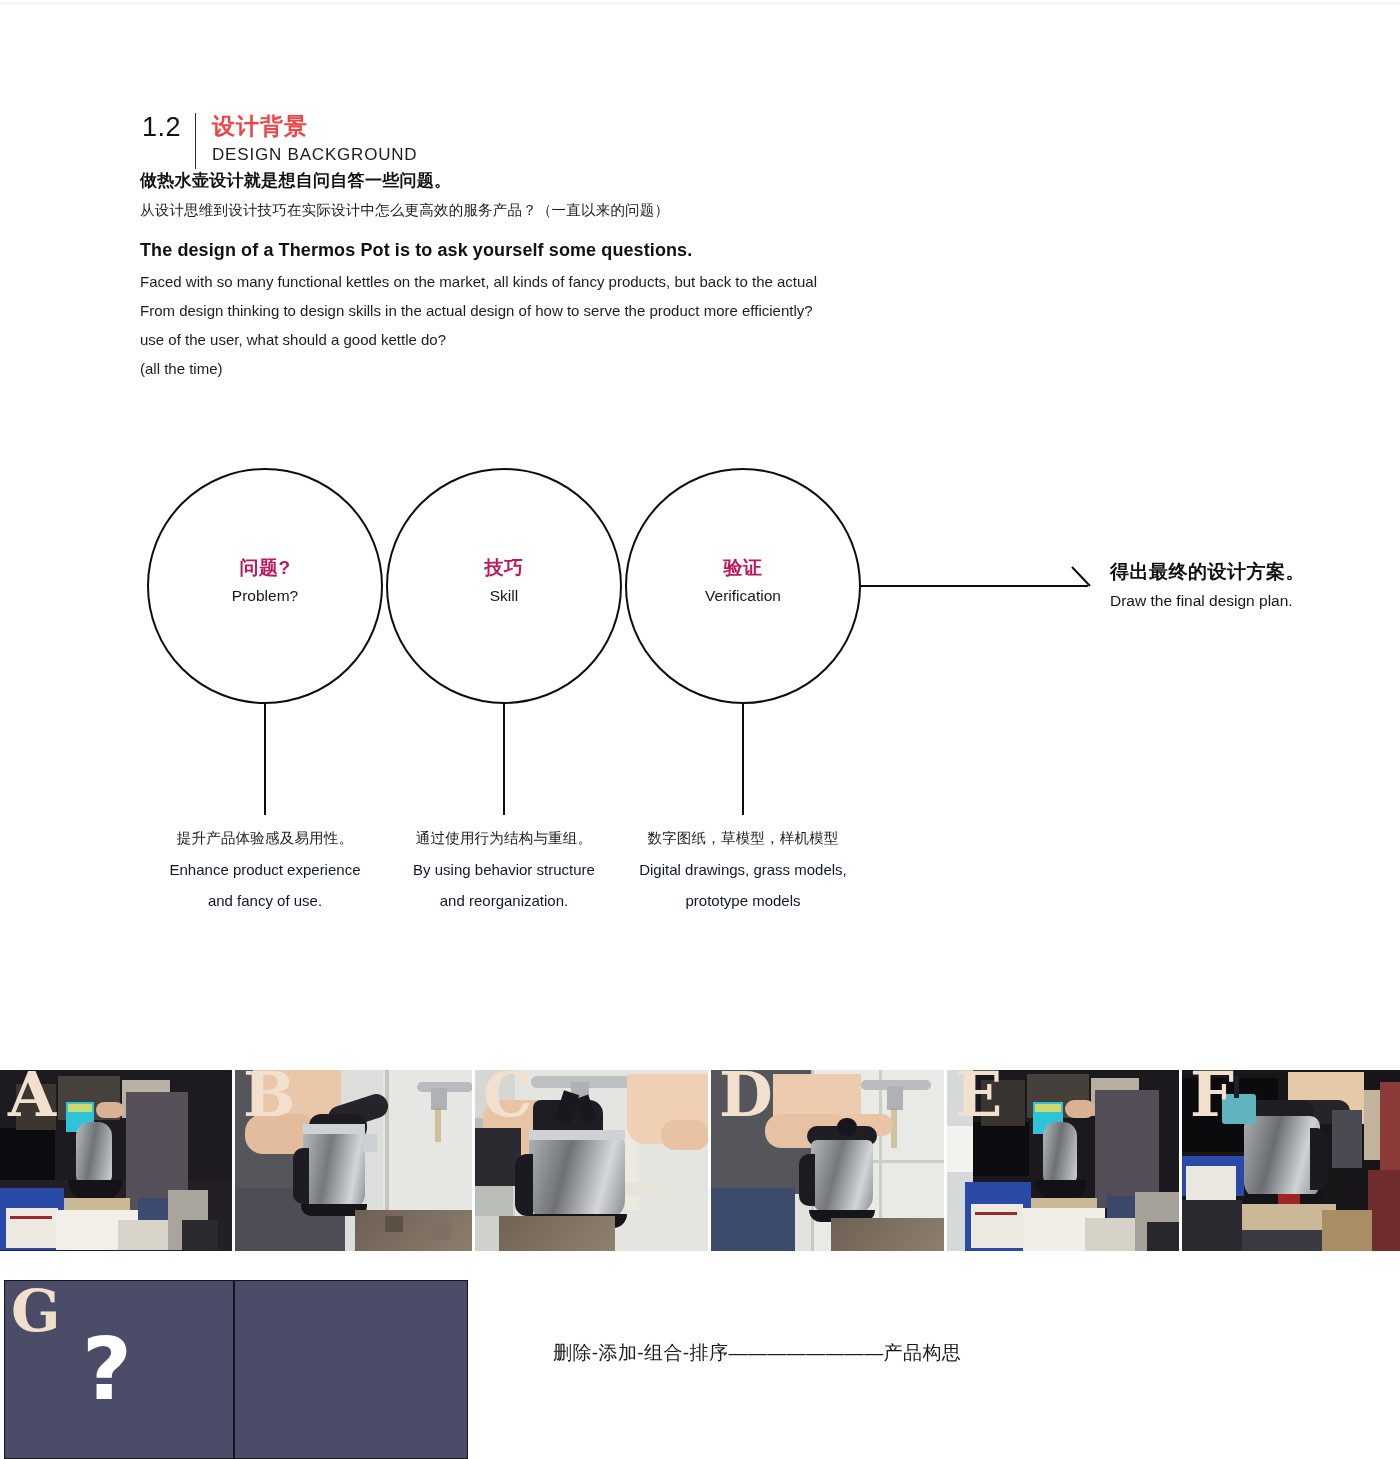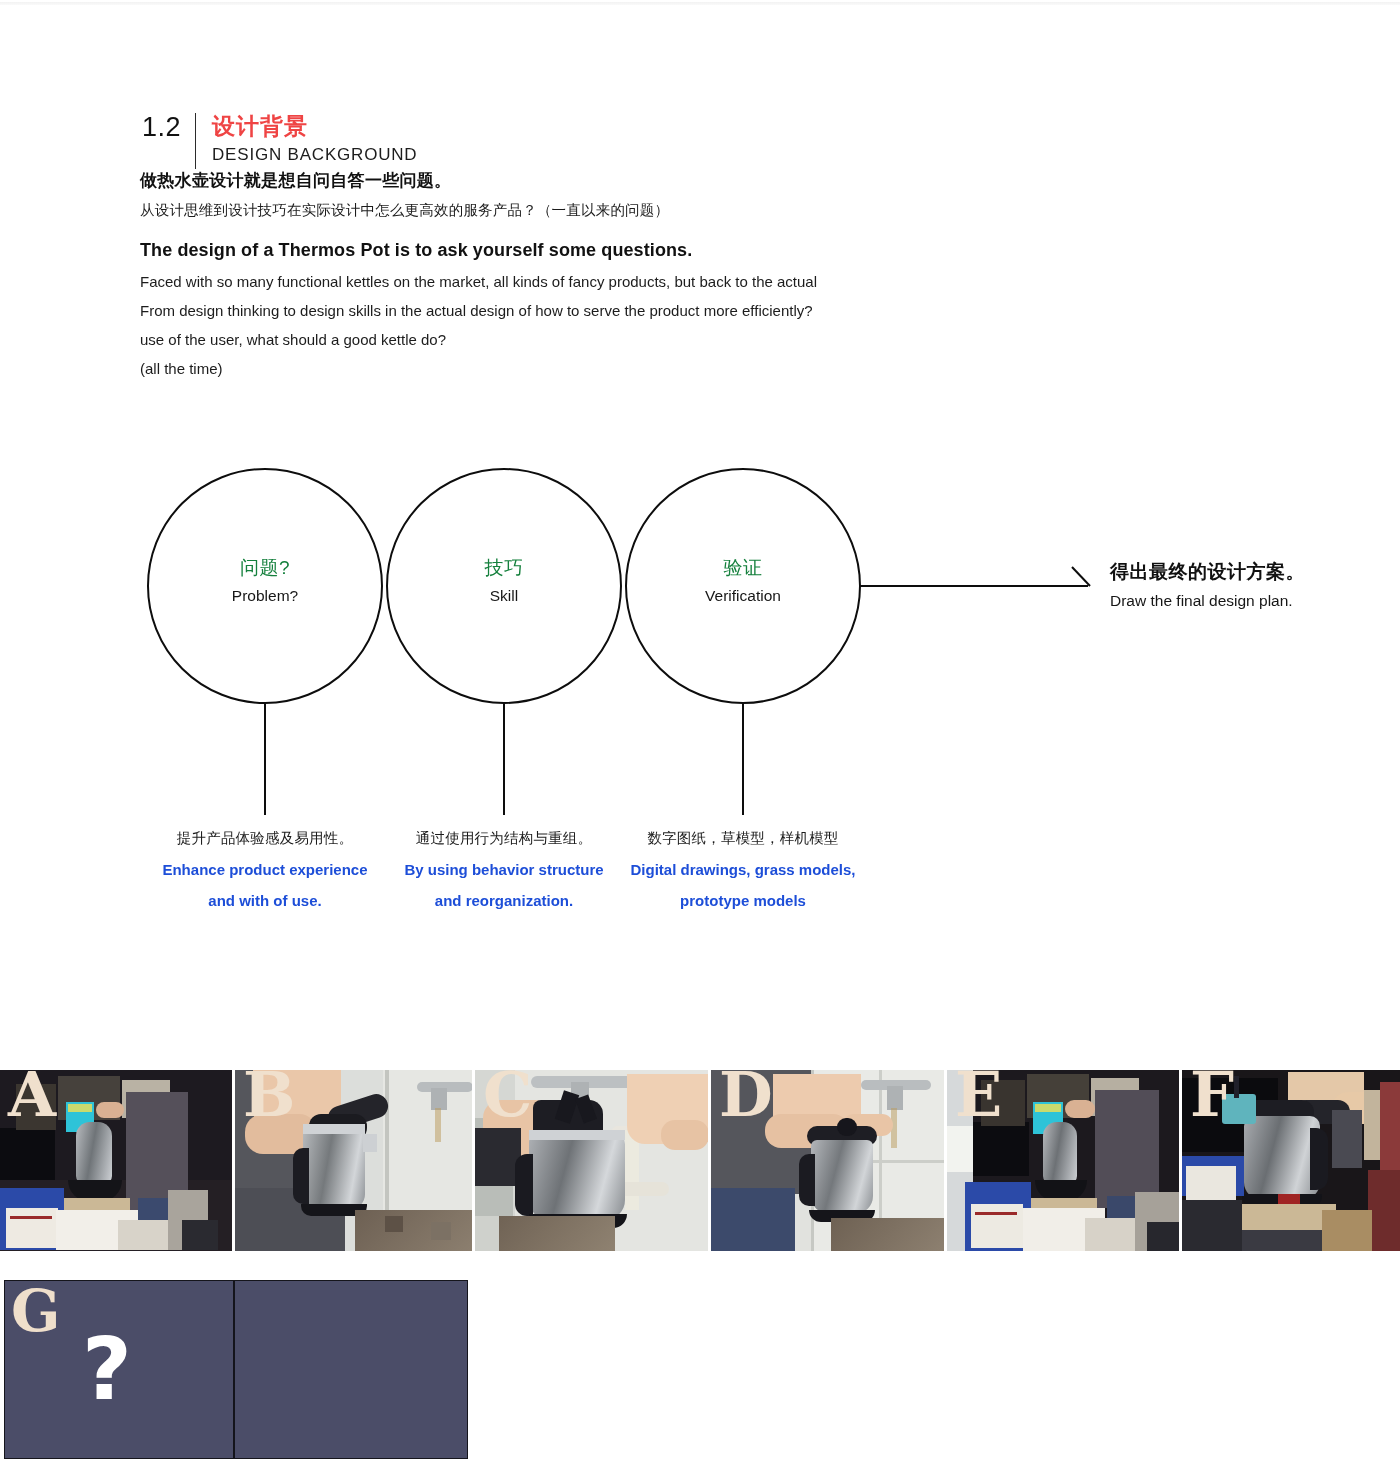--- a/index.html
+++ b/index.html
@@ -101,23 +101,23 @@
     width: 1400px; height: 480px;
   }
   .diagram svg { display: block; }
   .node-label {
     position: absolute;
     text-align: center;
     width: 240px;
   }
   .node-cn {
     font-size: 19px;
-    font-weight: 400;
+    font-weight: 700;
     line-height: 26px;
-    color: #15803d;
+    color: #be185d;
     letter-spacing: 0.5px;
   }
   .node-en {
     font-size: 15.5px;
     font-weight: 400;
     line-height: 26px;
     color: #161616;
     margin-top: 2px;
   }
 
@@ -147,23 +147,23 @@
   }
   .cap-cn {
     font-size: 14.5px;
     font-weight: 400;
     line-height: 31px;
     color: #1c1c1c;
     letter-spacing: 0.2px;
   }
   .cap-en {
     font-size: 15px;
-    font-weight: 700;
+    font-weight: 400;
     line-height: 31px;
-    color: #1d4ed8;
+    color: #0f172a;
   }
 
   
   .strip {
     position: absolute;
     left: 0; top: 1070px;
     width: 1400px; height: 181px;
     display: flex;
     overflow: hidden;
     background: #ffffff;
@@ -303,21 +303,21 @@
   </div>
 
   <div class="outcome" style="left:1110px; top:103px; position:absolute;">
     <div class="outcome-cn">得出最终的设计方案。</div>
     <div class="outcome-en">Draw the final design plan.</div>
   </div>
 
   <div class="caption" style="left:135px; top:368px;">
     <div class="cap-cn">提升产品体验感及易用性。</div>
     <div class="cap-en">Enhance product experience</div>
-    <div class="cap-en">and with of use.</div>
+    <div class="cap-en">and fancy of use.</div>
   </div>
   <div class="caption" style="left:374px; top:368px;">
     <div class="cap-cn">通过使用行为结构与重组。</div>
     <div class="cap-en">By using behavior structure</div>
     <div class="cap-en">and reorganization.</div>
   </div>
   <div class="caption" style="left:613px; top:368px;">
     <div class="cap-cn">数字图纸，草模型，样机模型</div>
     <div class="cap-en">Digital drawings, grass models,</div>
     <div class="cap-en">prototype models</div>
@@ -489,13 +489,14 @@
 
 </div>
 
 <div class="gpanel">
   <div class="gpanel-divider"></div>
   <div class="g-letter">G</div>
 </div>
 <div class="qmark">?</div>
 
 <div class="concept">
+  <div class="concept-cn">删除-添加-组合-排序————————产品构思</div>
 </div>
 
 </body></html>

